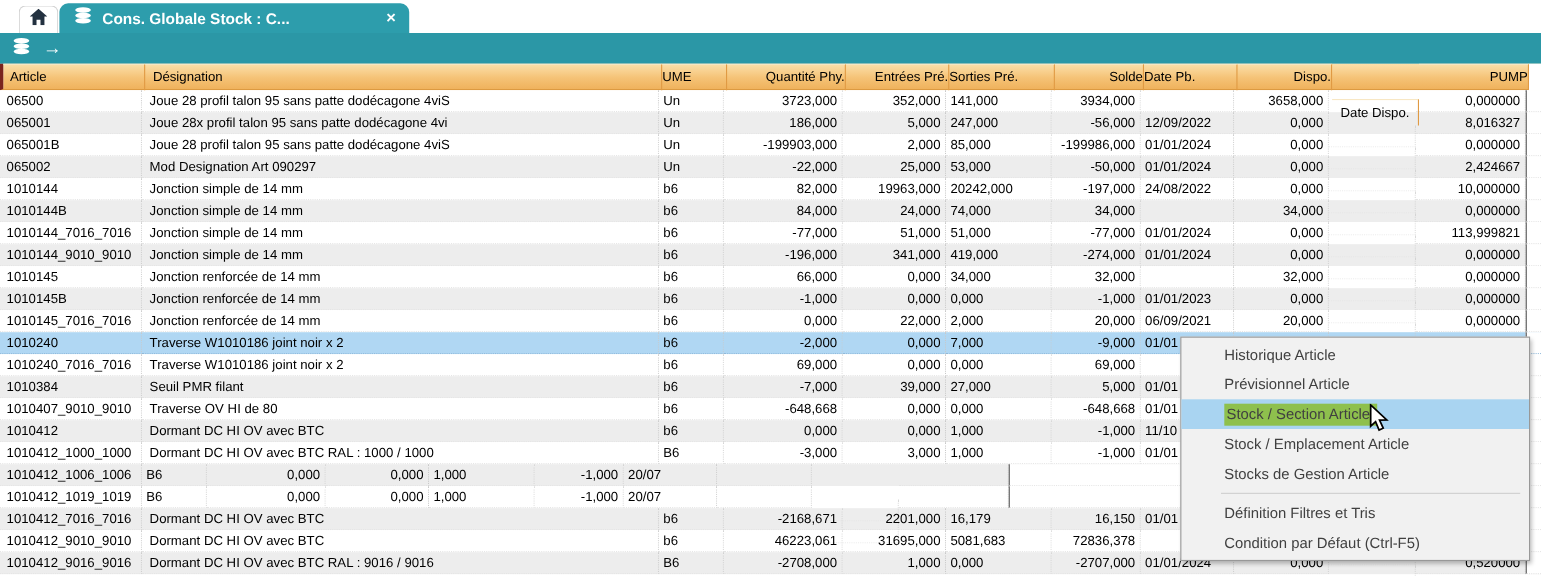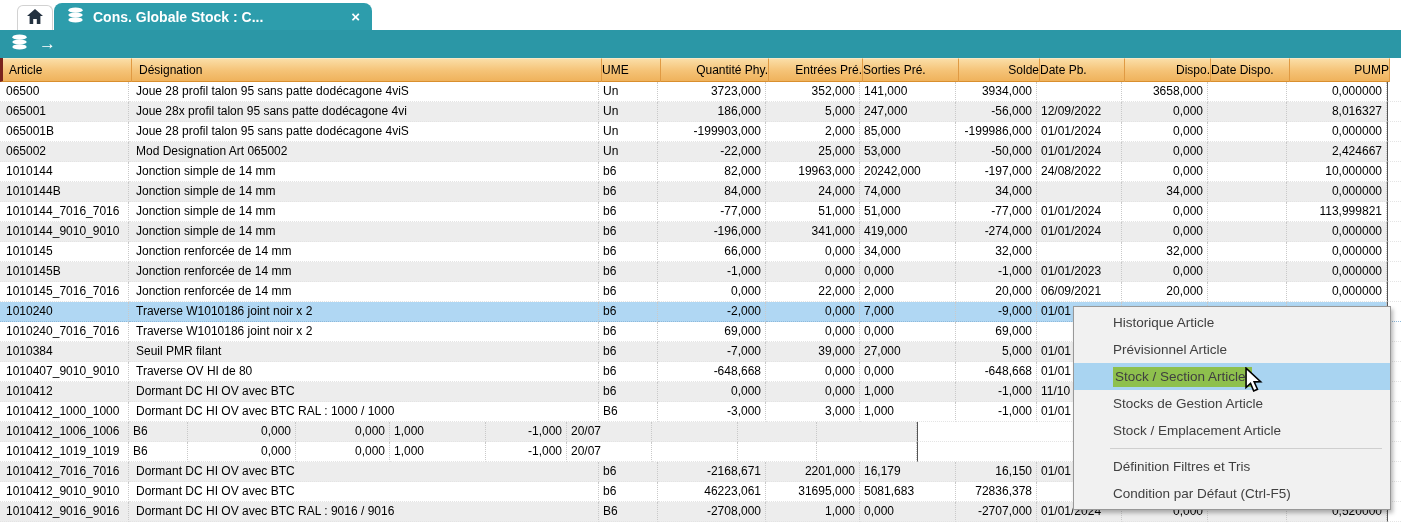--- a/index.html
+++ b/index.html
@@ -42,21 +42,21 @@
 
   .col-article    { width:129px; text-align:left; padding-left:6px; }
   .col-designation{ width:470px; text-align:left; padding-left:7px; }
   .col-ume        { width:59px;  text-align:left; }
   .col-qty        { width:108px; text-align:right; }
   .col-entrees    { width:94px;  text-align:right; }
   .col-sorties    { width:96px;  text-align:left; }
   .col-solde      { width:81px;  text-align:right; }
   .col-datepb     { width:85px;  text-align:left; }
   .col-dispo      { width:86px;  text-align:right; }
-  .col-datedispo  { width:79px;  text-align:left; }
+  .col-datedispo  { width:79px;  text-align:center;margin-top:32px; }
   .col-pump       { width:100px; text-align:right; }
   .col-filler     { flex:1; }
 
   
   .ctx-menu { position:absolute; left:1073px; top:306px; width:318px;
     background:#f1f1f1; border:1px solid #989898; box-shadow:2px 3px 4px rgba(0,0,0,.28);
     padding:2px 0; z-index:5; }
   .menu-item { height:27px; line-height:27px; font-size:13.5px; color:#404040;
     padding-left:39px; white-space:nowrap; }
   .menu-item.hl { background:#a9d4f1; }
@@ -156,21 +156,21 @@
           <div class="tcell col-sorties">85,000</div>
           <div class="tcell col-solde">-199986,000</div>
           <div class="tcell col-datepb">01/01/2024</div>
           <div class="tcell col-dispo">0,000</div>
           <div class="tcell col-datedispo"></div>
           <div class="tcell col-pump">0,000000</div>
           <div class="tcell col-filler"></div>
         </div>
         <div class="trow alt">
           <div class="tcell col-article">065002</div>
-          <div class="tcell col-designation">Mod Designation Art 065002</div>
+          <div class="tcell col-designation">Mod Designation Art 090297</div>
           <div class="tcell col-ume">Un</div>
           <div class="tcell col-qty">-22,000</div>
           <div class="tcell col-entrees">25,000</div>
           <div class="tcell col-sorties">53,000</div>
           <div class="tcell col-solde">-50,000</div>
           <div class="tcell col-datepb">01/01/2024</div>
           <div class="tcell col-dispo">0,000</div>
           <div class="tcell col-datedispo"></div>
           <div class="tcell col-pump">2,424667</div>
           <div class="tcell col-filler"></div>
@@ -425,22 +425,22 @@
           <div class="tcell col-pump">0,520000</div>
           <div class="tcell col-filler"></div>
         </div>
       </div>
   </div>
 
   <div class="ctx-menu">
       <div class="menu-item">Historique Article</div>
       <div class="menu-item">Prévisionnel Article</div>
       <div class="menu-item hl"><span class="chip">Stock / Section Article</span></div>
+      <div class="menu-item">Stock / Emplacement Article</div>
       <div class="menu-item">Stocks de Gestion Article</div>
-      <div class="menu-item">Stock / Emplacement Article</div>
       <div class="menu-sep"></div>
       <div class="menu-item">Définition Filtres et Tris</div>
       <div class="menu-item">Condition par Défaut (Ctrl-F5)</div>
     </div>
 
   <div class="cursor">
     <svg width="22" height="26" viewBox="0 0 14 18">
       <path d="M1.5 0.8 L1.5 14.2 L4.6 11.3 L6.8 16.6 L9.4 15.4 L7.1 10.3 L11.6 10.2 Z" fill="#ffffff" stroke="#000000" stroke-width="1.1"></path>
     </svg>
   </div>

